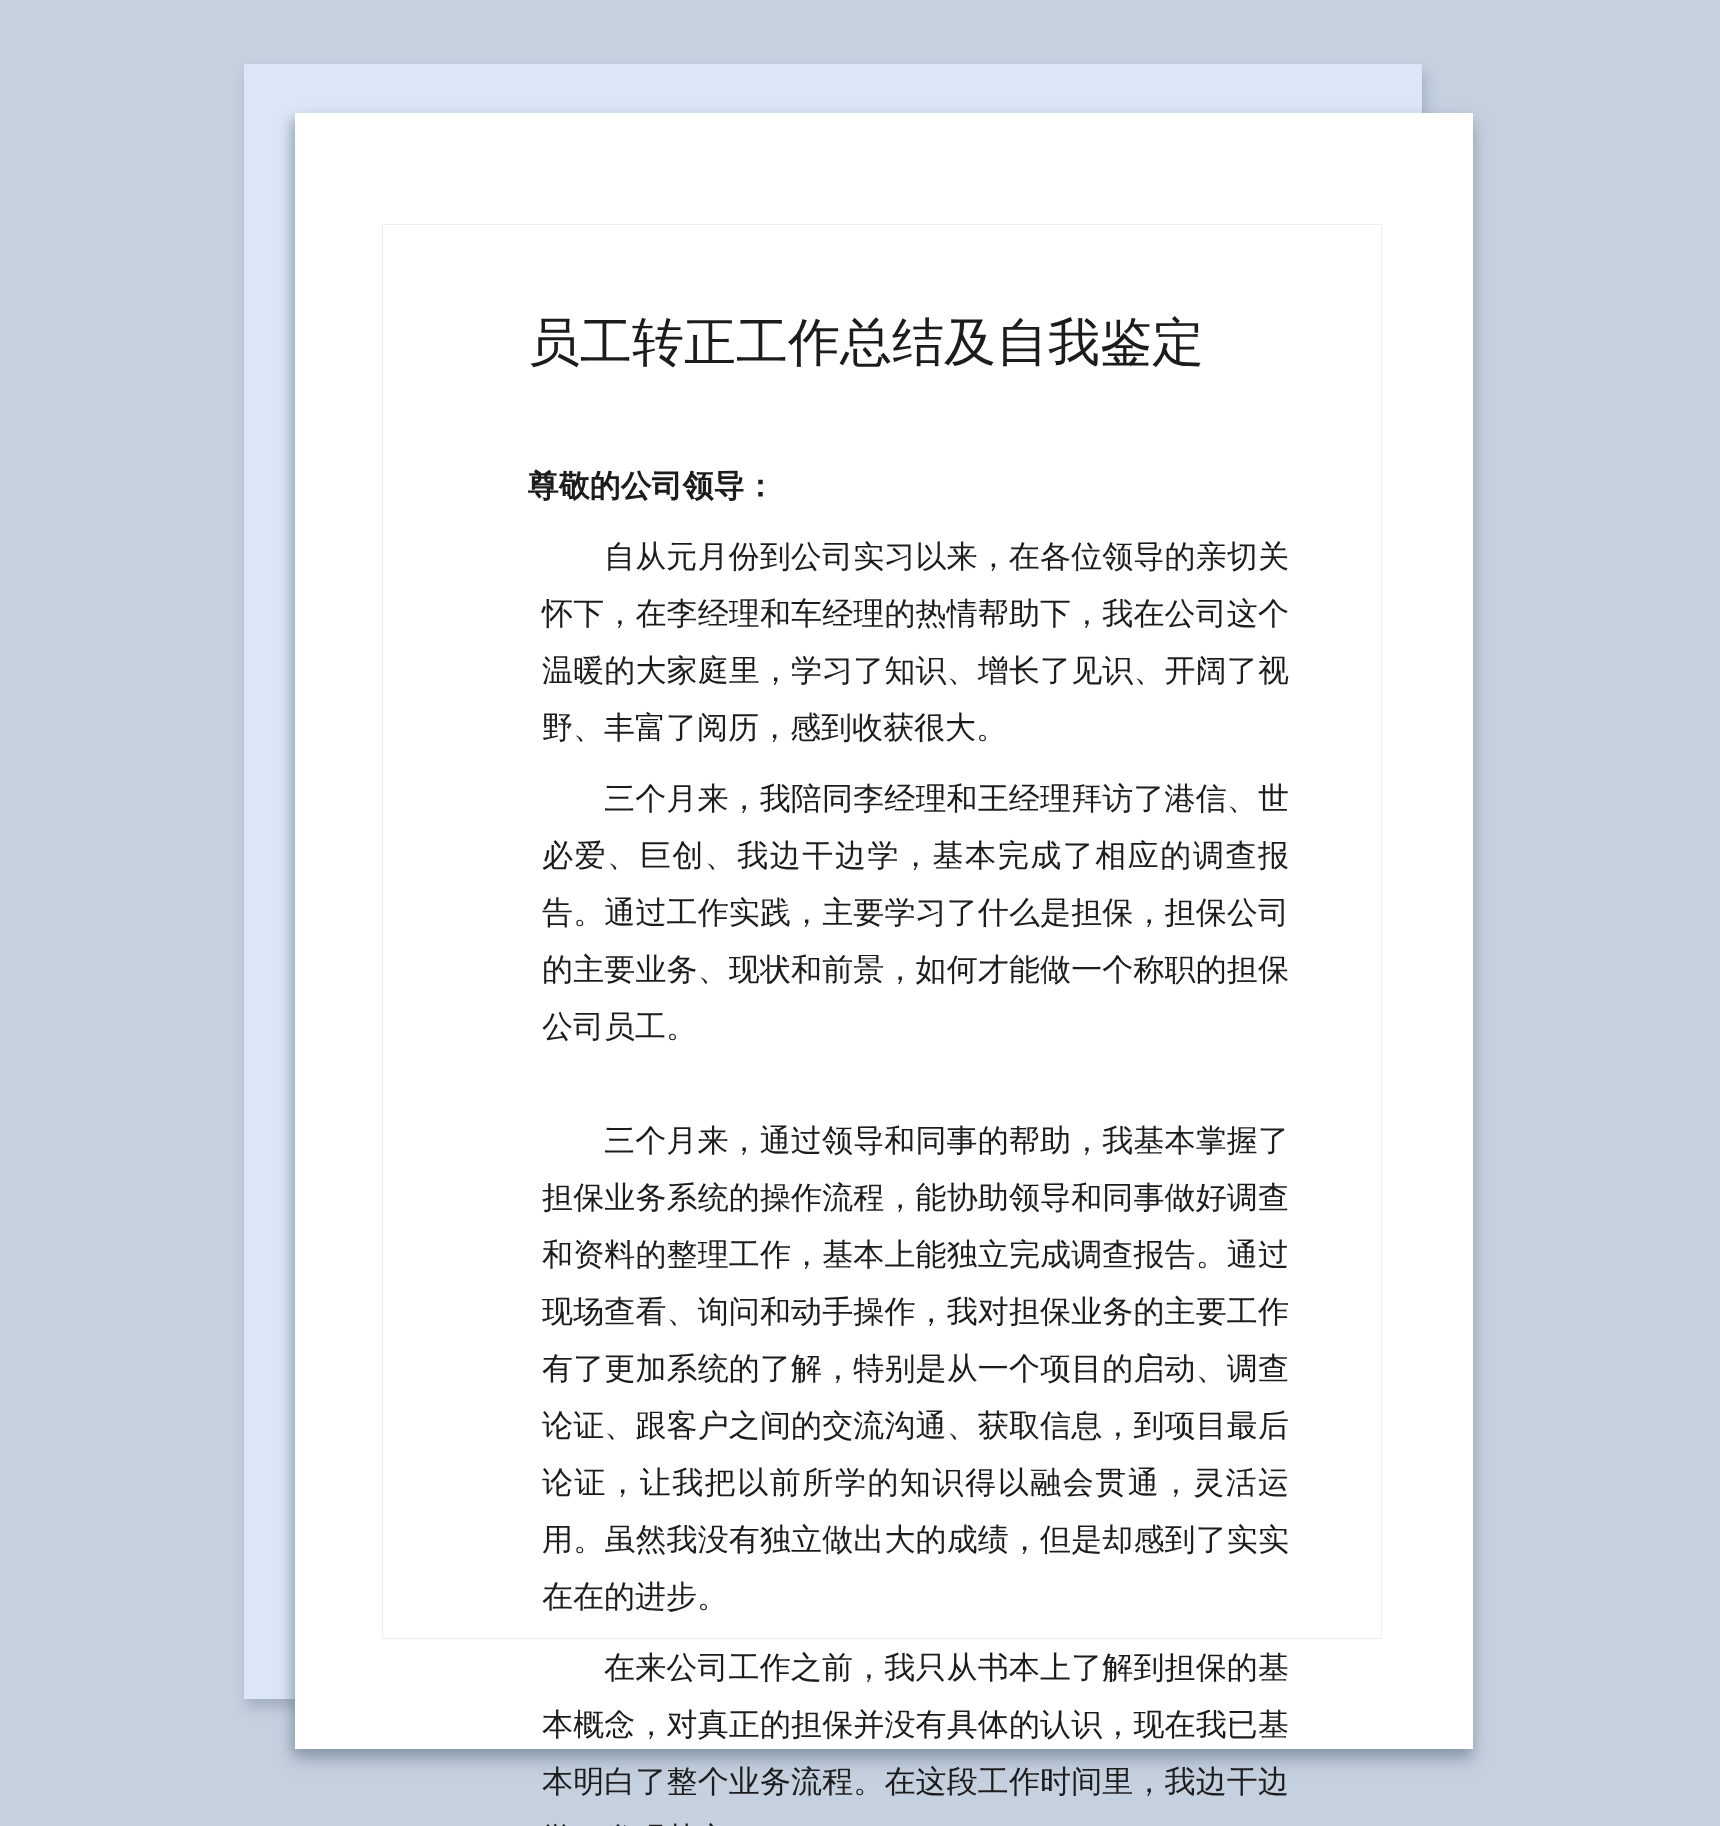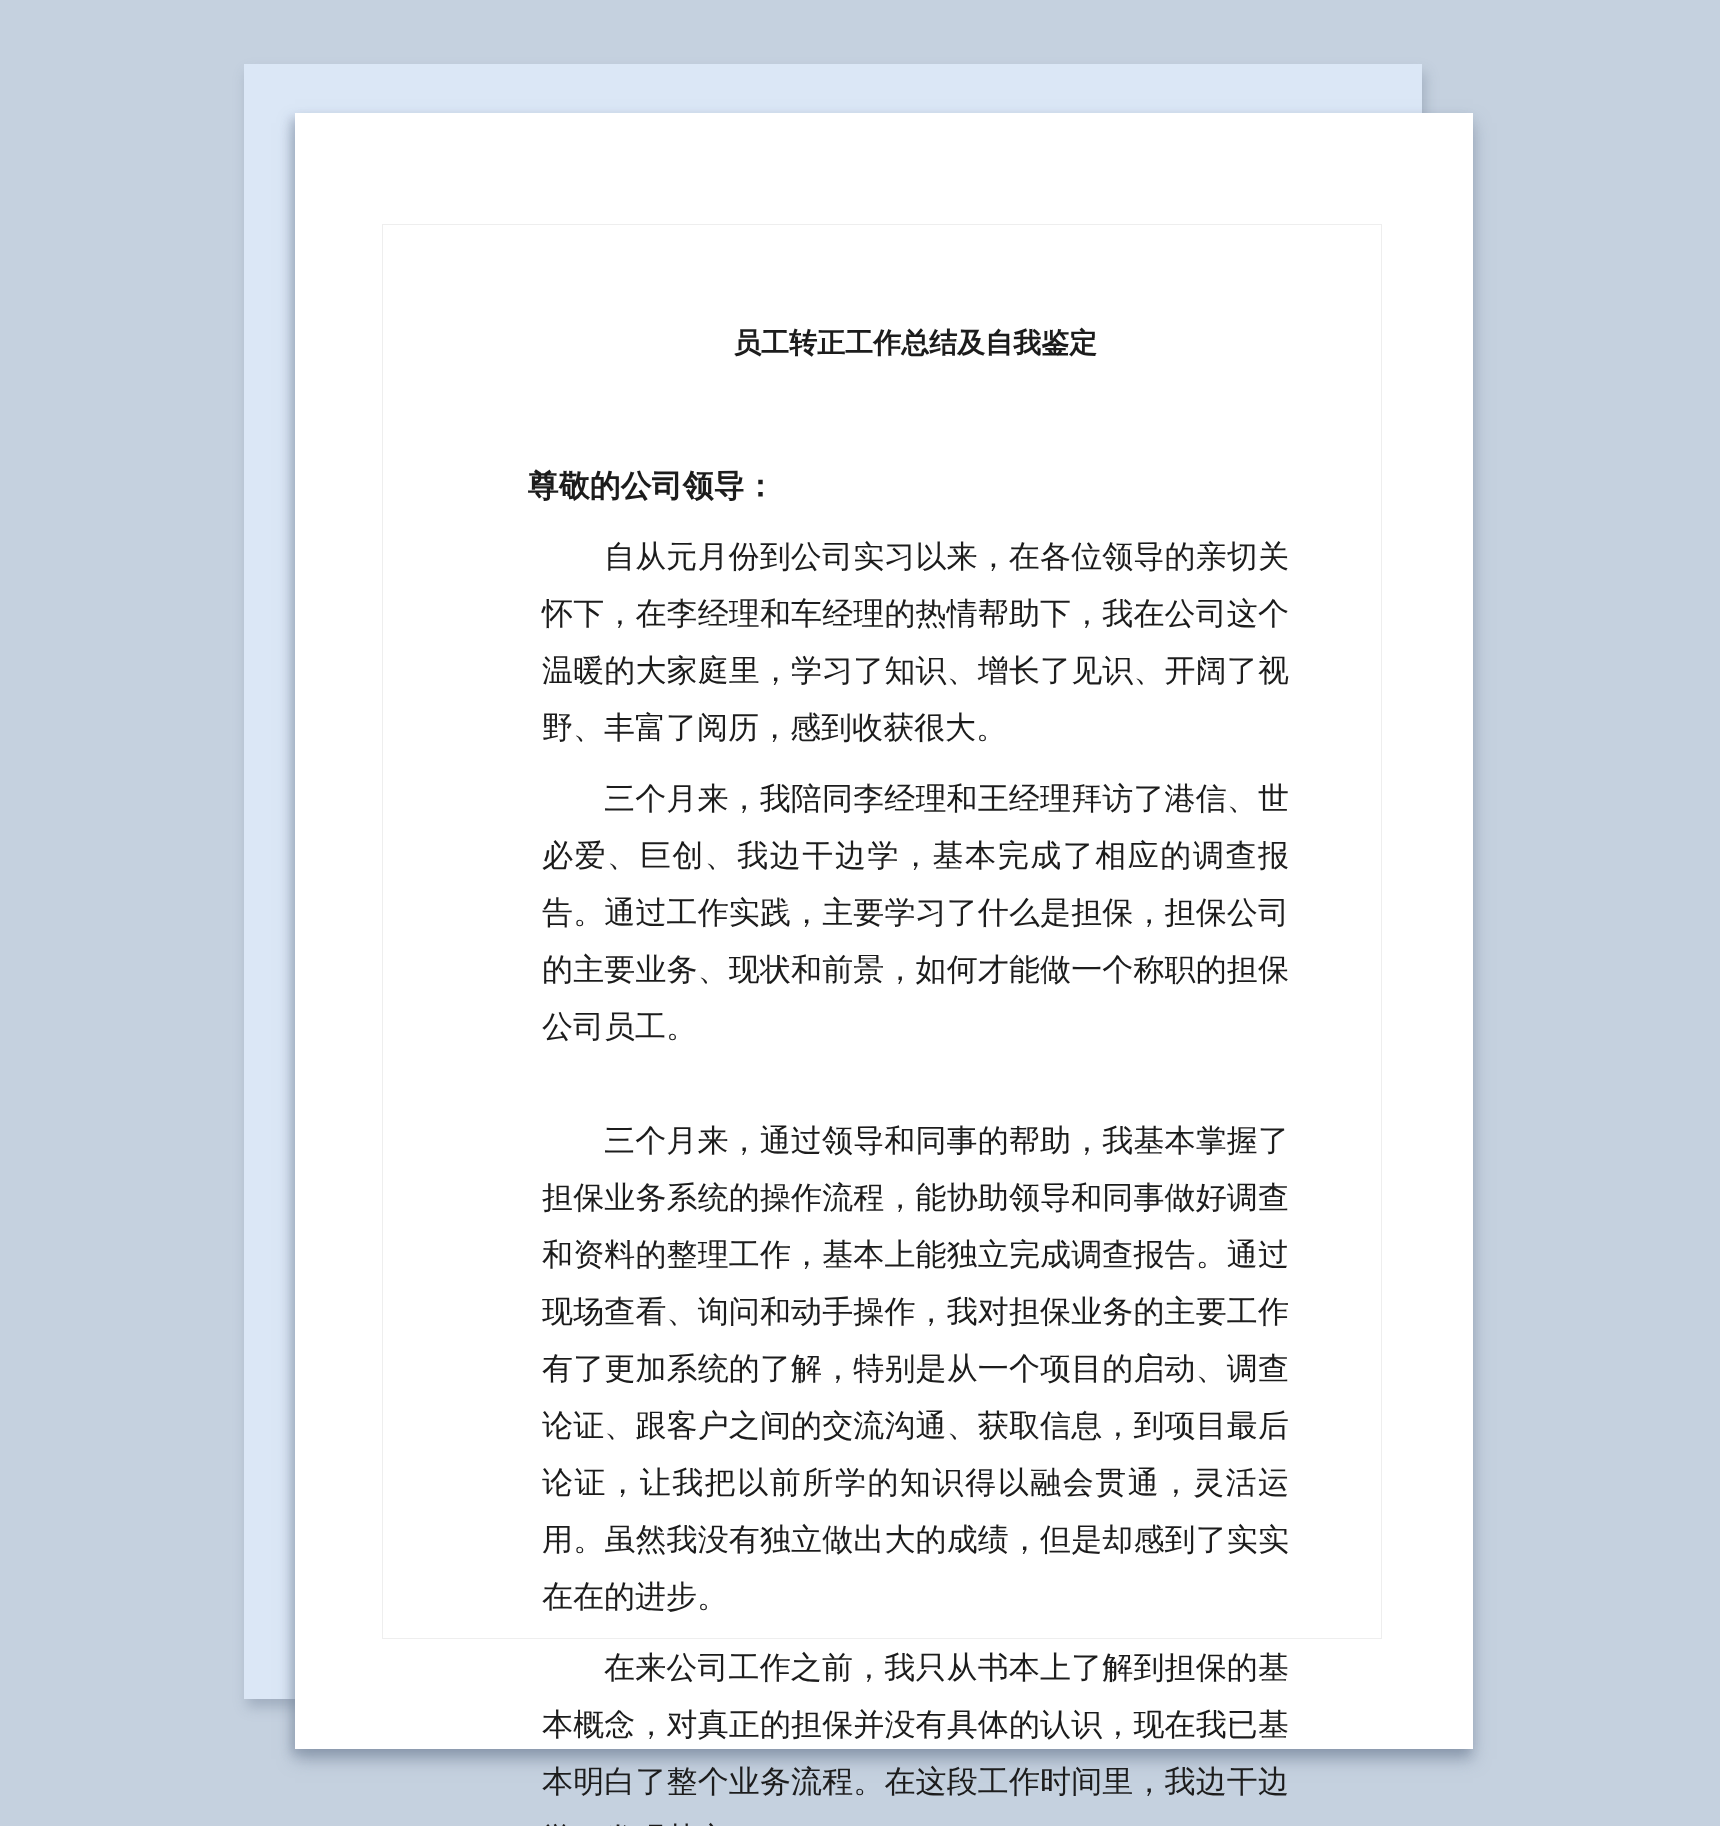--- a/index.html
+++ b/index.html
@@ -52,24 +52,23 @@
   }
   .content {
     position: absolute;
     left: 233px;
     top: 201px;
     width: 775px;
     color: #1c1c1c;
   }
   .title {
     margin: 0 0 86px 0;
-    font-size: 28px;
+    font-size: 52px;
     line-height: 57px;
-    font-weight: bold;
-    text-align: center;
+    font-weight: normal;
     letter-spacing: 0px;
     white-space: nowrap;
   }
   .salutation {
     margin: 0;
     font-size: 31px;
     line-height: 57px;
     font-weight: bold;
   }
   .para {

